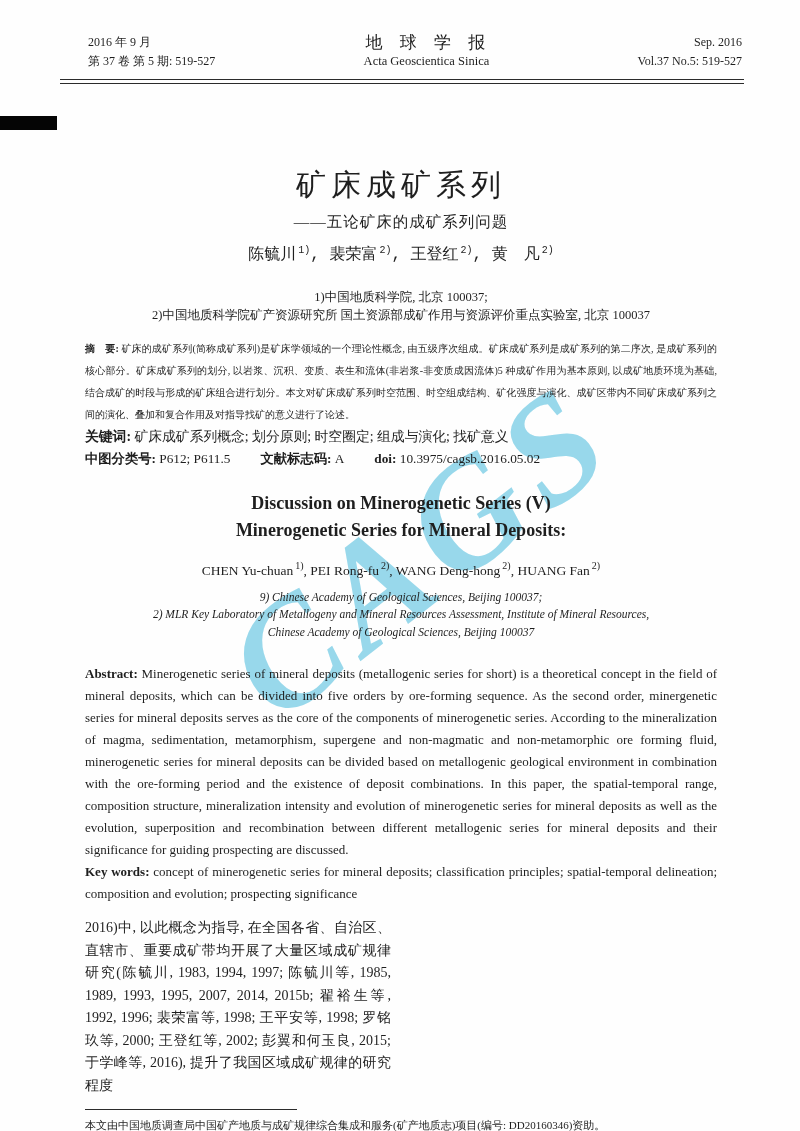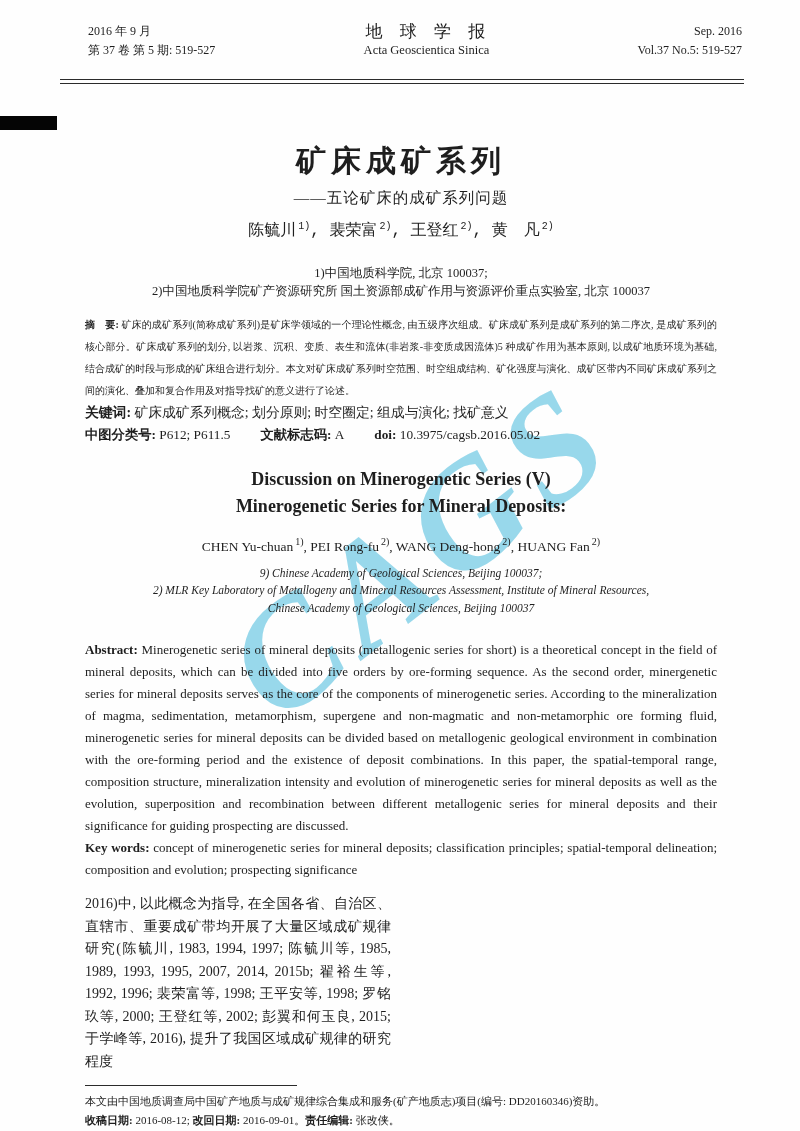--- a/index.html
+++ b/index.html
@@ -2,42 +2,42 @@
 <html><head>
 <meta charset="utf-8">
 <style>
   html,body{margin:0;padding:0;background:#ffffff;}
   .page{
     position:relative;width:800px;height:1131px;background:#fefefe;
     overflow:hidden;color:#1e1e1e;
     font-family:"Liberation Serif","DejaVu Serif",serif;
   }
   
-  .header-row{position:absolute;top:22px;left:88px;right:58px;display:flex;justify-content:space-between;z-index:2;}
+  .header-row{position:absolute;top:33px;left:88px;right:58px;display:flex;justify-content:space-between;z-index:2;}
   .hdr-left{font-size:12px;line-height:19px;text-align:left;}
   .hdr-center{font-size:12.5px;line-height:19px;text-align:center;}
   .journal-cn{font-size:17px;word-spacing:9px;letter-spacing:2px;}
   .hdr-right{font-size:12px;line-height:19px;text-align:right;}
   .header-rule{position:absolute;top:79px;left:60px;right:56px;height:3px;
     border-top:1.6px solid #2b2b2b;border-bottom:1.2px solid #2b2b2b;z-index:2;}
   .www-line{position:absolute;top:93px;left:88px;font-family:"Liberation Sans","DejaVu Sans",sans-serif;
     font-size:12.5px;z-index:2;}
   .www-line span{margin-right:32px;}
   .black-bar{position:absolute;left:0;top:116px;width:57px;height:14px;background:#050505;z-index:3;}
   
   .watermark{
     position:absolute;left:140px;top:400px;width:560px;height:300px;z-index:1;
     font-size:150px;font-style:italic;font-weight:bold;letter-spacing:12px;
     color:rgba(123,205,229,0.78);transform:rotate(-38deg);
     text-align:center;line-height:300px;pointer-events:none;
     font-family:"Liberation Serif","DejaVu Serif",serif;
   }
   
   .main{position:absolute;top:140px;left:85px;width:632px;z-index:2;}
-  .cn-title{margin-top:0;text-align:center;font-size:30px;font-weight:bold;letter-spacing:5px;line-height:42px;}
+  .cn-title{margin-top:24px;text-align:center;font-size:30px;font-weight:normal;letter-spacing:5px;line-height:42px;}
   .cn-subtitle{margin-top:4px;text-align:center;font-size:15.5px;letter-spacing:1px;line-height:24px;}
   .authors-cn{margin-top:4px;text-align:center;font-size:16px;line-height:26px;font-family:Liberation Mono, monospace;}
   .authors-cn sup,.authors-en sup{font-size:10px;margin-left:2px;}
   .affils-cn{margin-top:20px;text-align:center;font-size:12.5px;line-height:18px;}
   .abstract-cn{margin-top:14px;font-size:10px;line-height:22px;text-align:justify;}
   .abstract-cn .lbl,.kw-cn .lbl,.class-line .lbl,.abstract-en .lbl,.kw-en .lbl{font-weight:bold;}
   .kw-cn{font-size:13.8px;line-height:22px;}
   .class-line{font-size:13.3px;line-height:22px;}
   .class-line .gap{margin-right:30px;}
   .en-title{margin-top:20px;text-align:center;font-size:18px;font-weight:bold;line-height:27px;}

